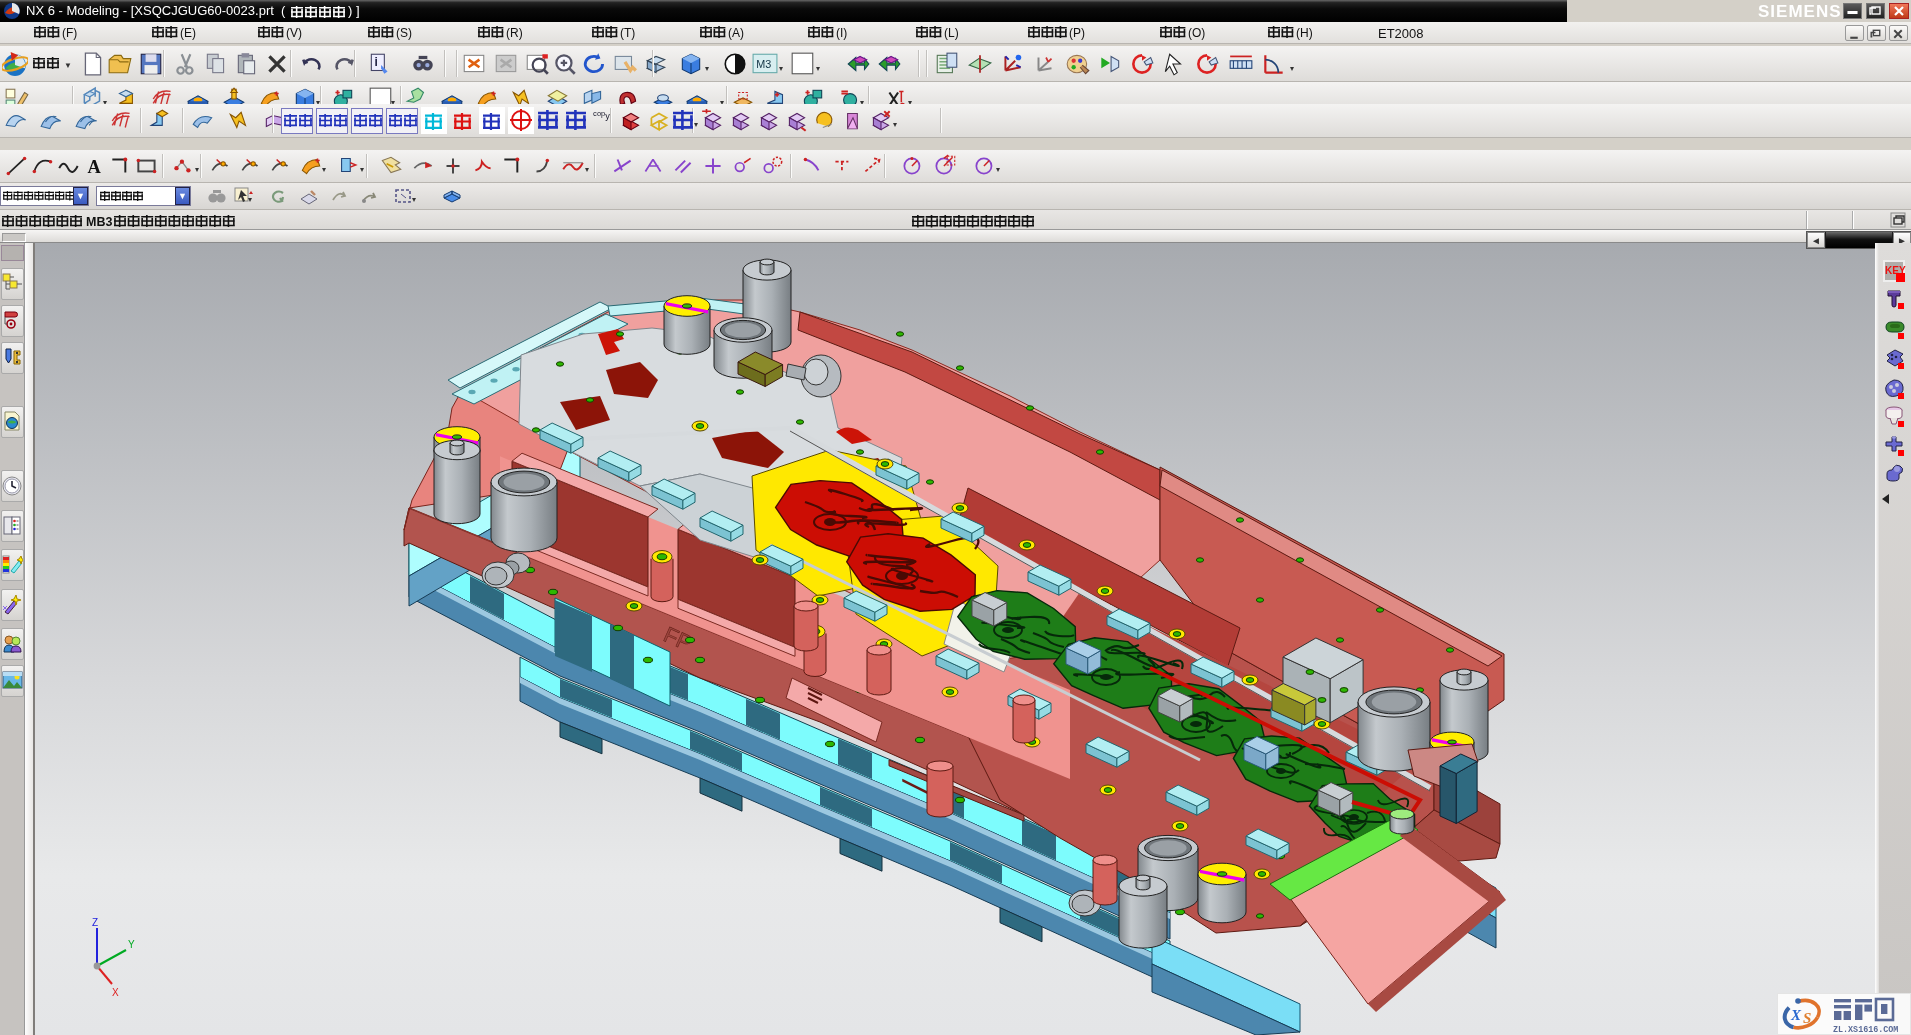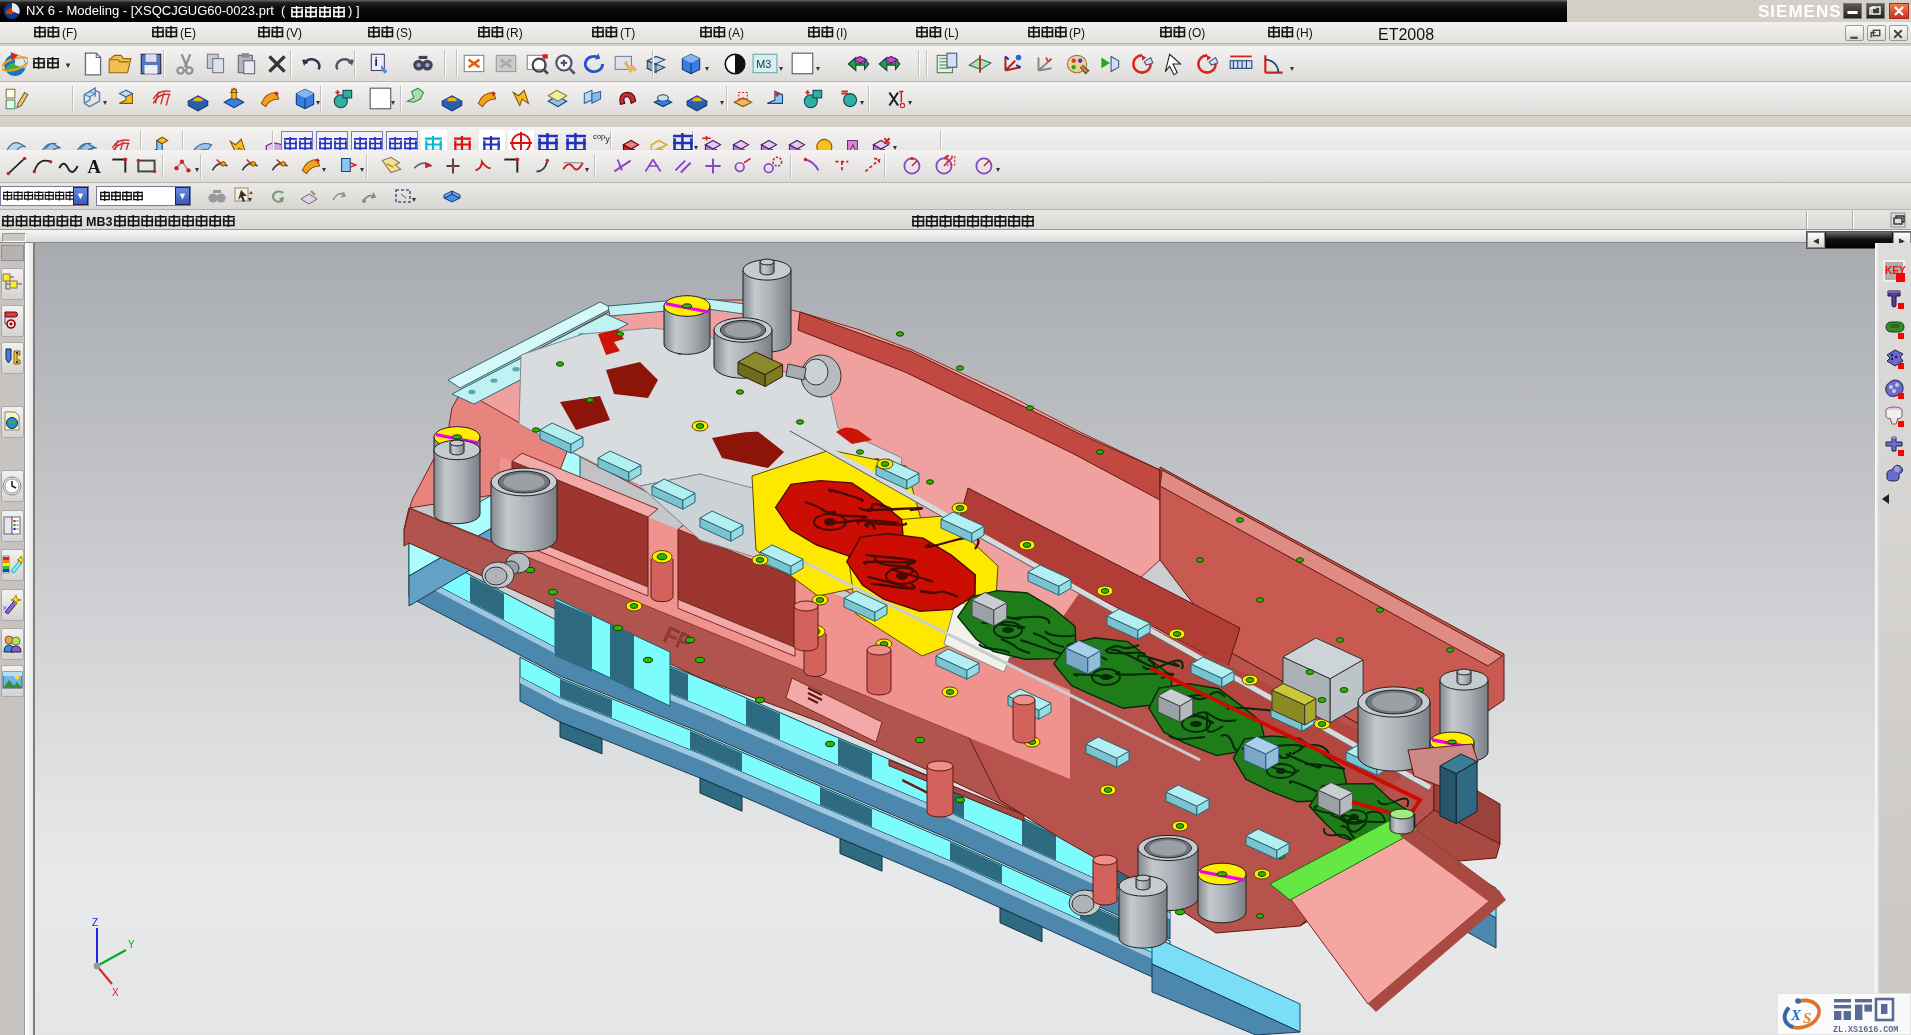--- a/index.html
+++ b/index.html
@@ -571,21 +571,21 @@
     <span style="position:absolute;left:1188px;top:4px;font-size:12px;color:#111">(O)</span>
     <svg style="position:absolute;left:1268px;top:4px" width="27" height="14">
       <g stroke="#111" stroke-width="1.6" fill="none">
         <path d="M0.0,1.7999999999999998 h12 M0.0,6.0 h12 M0.0,10.44 h12 M5.64,0 v12 M0.96,3.12 v7.199999999999999 M11.04,3.12 v7.199999999999999"></path>
       </g>
       <g stroke="#111" stroke-width="1.6" fill="none">
         <path d="M13.4,1.7999999999999998 h12 M13.4,6.0 h12 M13.4,10.44 h12 M19.04,0 v12 M14.36,3.12 v7.199999999999999 M24.439999999999998,3.12 v7.199999999999999"></path>
       </g>
     </svg>
     <span style="position:absolute;left:1296px;top:4px;font-size:12px;color:#111">(H)</span>
-    <span style="position:absolute;left:1378px;top:4px;font-size:16px;color:#111">ET2008</span>
+    <span style="position:absolute;left:1378px;top:4px;font-size:13px;color:#111">ET2008</span>
     <span style="position:absolute;left:1845px;top:3px;width:19px;height:16px;background:linear-gradient(#fcfbfa,#dcdad6);border:1px solid #999;border-radius:2px"><svg width="16" height="13" viewBox="0 0 15 12">
         <path d="M4,10 h7" stroke="#444" stroke-width="2"></path>
       </svg></span>
     <span style="position:absolute;left:1867px;top:3px;width:19px;height:16px;background:linear-gradient(#fcfbfa,#dcdad6);border:1px solid #999;border-radius:2px"><svg width="16" height="13" viewBox="0 0 15 12">
         <rect x="5" y="3" width="6" height="5" fill="none" stroke="#444" stroke-width="1.3"></rect>
         <path d="M4,9 h-1 v-4 h4" fill="none" stroke="#444" stroke-width="1.3"></path>
       </svg></span>
     <span style="position:absolute;left:1889px;top:3px;width:19px;height:16px;background:linear-gradient(#fcfbfa,#dcdad6);border:1px solid #999;border-radius:2px"><svg width="16" height="13" viewBox="0 0 15 12">
         <path d="M4,3 l7,7 M11,3 l-7,7" stroke="#444" stroke-width="1.8"></path>
       </svg></span>
@@ -881,21 +881,21 @@
     <span style="position:absolute;left:400px;top:4px;bottom:4px;border-left:1px solid #c2c0bd;border-right:1px solid #fbfbfa"></span>
     <span style="position:absolute;left:726px;top:4px;bottom:4px;border-left:1px solid #c2c0bd;border-right:1px solid #fbfbfa"></span>
     <span style="position:absolute;left:868px;top:4px;bottom:4px;border-left:1px solid #c2c0bd;border-right:1px solid #fbfbfa"></span>
     <span class="dd" style="left:103px;top:16px">▾</span>
     <span class="dd" style="left:316px;top:16px">▾</span>
     <span class="dd" style="left:391px;top:16px">▾</span>
     <span class="dd" style="left:720px;top:16px">▾</span>
     <span class="dd" style="left:860px;top:16px">▾</span>
     <span class="dd" style="left:908px;top:16px">▾</span>
   </div>
-<div class="tb" style="top:127px;height:42px">
+<div class="tb" style="top:104px;height:34px">
     <svg class="ic" style="left:4px" width="26" height="26" viewBox="0 0 24 24">
       <path d="M2,16 q5,-12 13,-8 l5,3 q-6,-2 -10,6 Z" fill="#b8d4f0" stroke="#369"></path>
     </svg>
     <svg class="ic" style="left:39px" width="26" height="26" viewBox="0 0 24 24">
       <path d="M2,17 q4,-10 11,-9 l7,4 q-7,-1 -10,7 Z" fill="#9cc0e8" stroke="#369"></path>
       <path d="M6,13 q4,-7 10,-5" fill="none" stroke="#369"></path>
     </svg>
     <svg class="ic" style="left:74px" width="26" height="26" viewBox="0 0 24 24">
       <path d="M2,17 q4,-10 11,-9 l7,4 q-7,-1 -10,7 Z" fill="#9cc0e8" stroke="#369"></path>
       <path d="M6,13 q4,-7 10,-5" fill="none" stroke="#369"></path>

